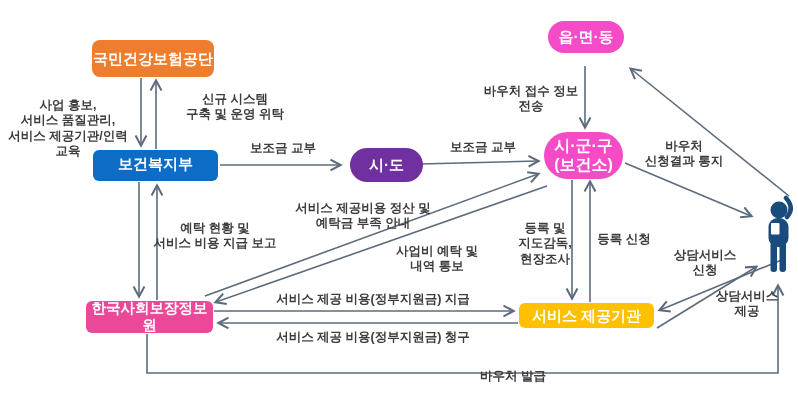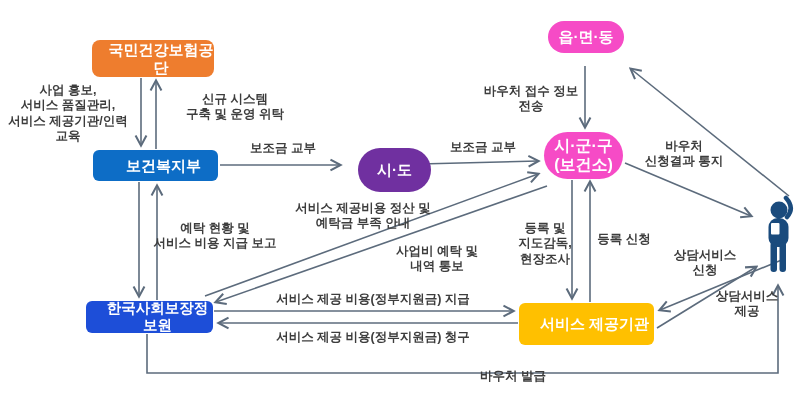--- a/index.html
+++ b/index.html
@@ -6,27 +6,27 @@
   #stage{
     position:relative;width:798px;height:400px;background:#ffffff;overflow:hidden;
     font-family:"Liberation Sans","DejaVu Sans",sans-serif;
   }
   #arrow-layer{position:absolute;left:0;top:0;width:798px;height:400px;}
   .node{
     position:absolute;display:flex;align-items:center;justify-content:center;
     color:#fff;font-weight:bold;text-align:center;white-space:pre-line;
     box-sizing:border-box;line-height:1.15;
   }
-  .node-rect{border-radius:8px;font-size:15px;padding-left:16px;}
+  .node-rect{border-radius:8px;font-size:15px;}
   .node-pill{border-radius:999px;font-size:15px;}
   .nhis{background:#EE7D2E;}
-  .mohw{background:#0D6DC6;}
+  .mohw{background:#0D6DC6;font-family:Liberation Mono, monospace;}
   .sido{background:#7030A0;}
   .pink{background:#F64BC6;}
-  .ssis{background:#1d4ed8;}
+  .ssis{background:#ec4899;}
   .provider{background:#FFC000;}
   .lbl{
     position:absolute;color:#3d3d3d;font-weight:bold;font-size:12.5px;
     line-height:1.22;text-align:center;white-space:pre-line;
   }
   svg line, svg polyline{stroke:#5c6b7c;stroke-width:1.6;fill:none;}
 </style>
 </head>
 <body>
 
@@ -55,45 +55,45 @@
     <line x1="518" y1="323" x2="219" y2="323" marker-end="url(#ah)"></line>
     <line x1="784" y1="259" x2="660" y2="310" marker-end="url(#ah)"></line>
     <line x1="657" y1="328" x2="756" y2="267" marker-end="url(#ah)"></line>
     <polyline points="147,334 147,373 778,373 778,286" marker-end="url(#ah)"></polyline>
   </svg>
 
   <div class="node node-rect nhis" style="left:92px;top:40px;width:122px;height:37px;">국민건강보험공단</div>
 
   <div class="node node-rect mohw" style="left:93px;top:150px;width:125px;height:31px;border-radius:6px;">보건복지부</div>
 
-  <div class="node node-pill sido" style="left:358px;top:148px;width:73px;height:44px;">시·도</div>
+  <div class="node node-pill sido" style="left:350px;top:148px;width:73px;height:34px;">시·도</div>
 
   <div class="node node-pill pink" style="left:548px;top:21px;width:76px;height:32px;">읍·면·동</div>
 
   <div class="node node-pill pink" style="left:544px;top:132px;width:79px;height:47px;font-size:16px;">시·군·구
 (보건소)</div>
 
   <div class="node node-rect ssis" style="left:86px;top:301px;width:127px;height:32px;border-radius:6px;font-size:14.5px;">한국사회보장정보원</div>
 
-  <div class="node node-rect provider" style="left:519px;top:303px;width:135px;height:42px;border-radius:6px;">서비스 제공기관</div>
+  <div class="node node-rect provider" style="left:519px;top:303px;width:135px;height:25px;border-radius:6px;">서비스 제공기관</div>
 
   <div style="position:absolute;left:757px;top:190px;width:40px;height:94px;">
     <svg viewBox="0 0 40 94" width="40" height="94" xmlns="http://www.w3.org/2000/svg">
       <g fill="#1A4B7D" stroke="none">
         <circle cx="22" cy="20" r="8.5"></circle>
         <path d="M30,27 Q38,18 29,8" fill="none" stroke="#1A4B7D" stroke-width="4.5" stroke-linecap="round"></path>
         <rect x="11.5" y="28" width="20" height="29" rx="9"></rect>
         <rect x="13.5" y="52" width="6.5" height="30" rx="3"></rect>
         <rect x="22.5" y="52" width="6.5" height="30" rx="3"></rect>
       </g>
       <rect x="14" y="33" width="8.5" height="11.5" rx="1" fill="#ffffff"></rect>
     </svg>
   </div>
 
-  <div class="lbl" style="left:2px;top:83px;width:132px;">사업 홍보,
+  <div class="lbl" style="left:2px;top:98px;width:132px;">사업 홍보,
 서비스 품질관리,
 서비스 제공기관/인력 교육</div>
 
   <div class="lbl" style="left:155px;top:92px;width:112px;margin-left:24px;">신규 시스템
 구축 및 운영 위탁</div>
 
   <div class="lbl" style="left:243px;top:141px;width:80px;">보조금 교부</div>
 
   <div class="lbl" style="left:443px;top:140px;width:80px;">보조금 교부</div>
 

